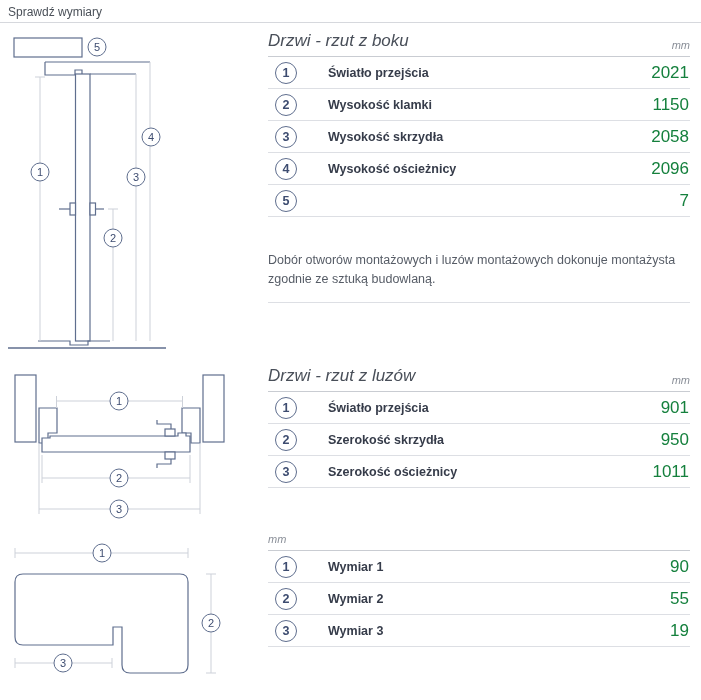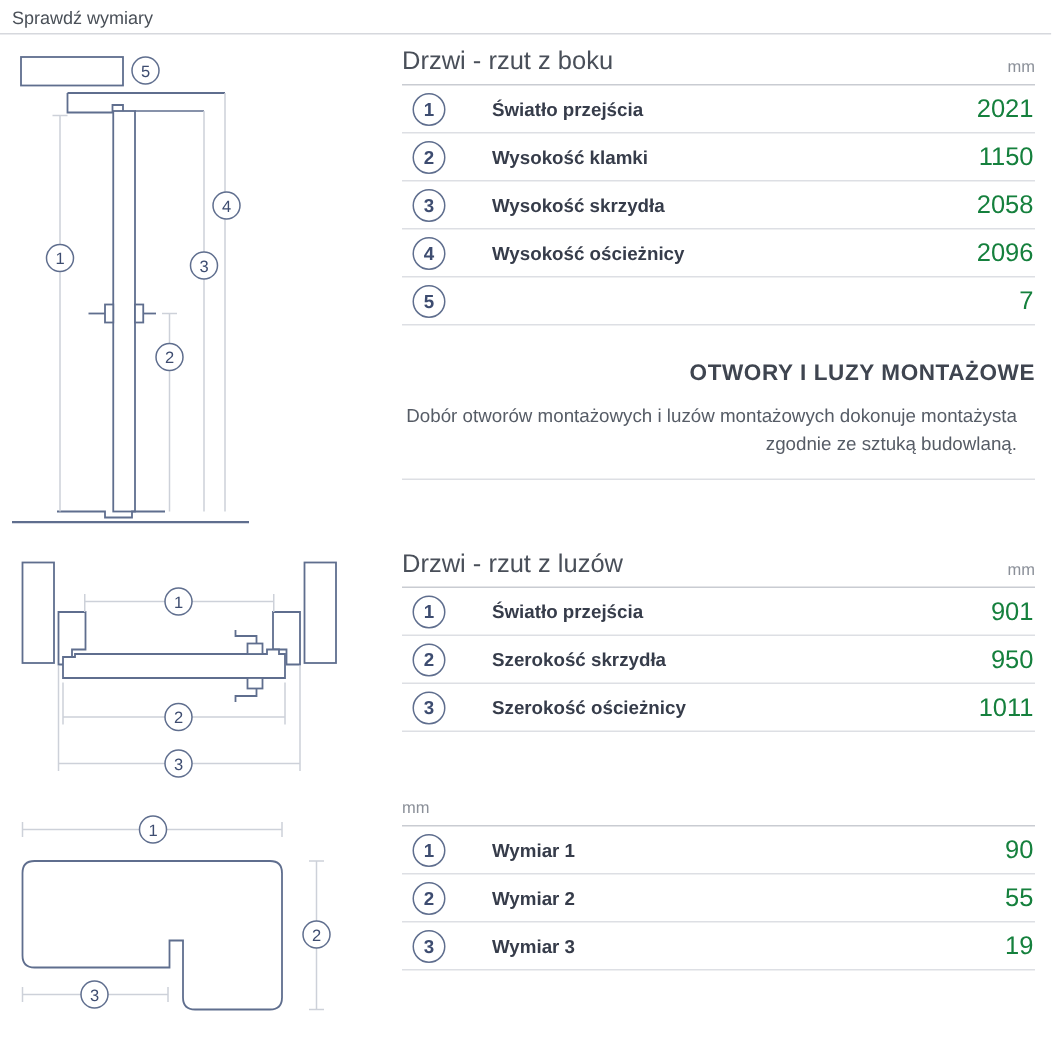--- a/index.html
+++ b/index.html
@@ -1,25 +1,25 @@
 <!DOCTYPE html>
 <html><head>
 <meta charset="utf-8">
 <style>
   html,body{margin:0;padding:0;background:#fff;}
   .page{position:relative;width:701px;height:688px;background:#ffffff;overflow:hidden;
-        font-family:"Liberation Sans",sans-serif;text-align:right;}
+        font-family:"Liberation Sans",sans-serif;}
   .page-title{position:absolute;left:8px;top:5px;font-size:12px;color:#4a5058;}
   .top-rule{position:absolute;left:0;top:22px;width:701px;border-bottom:1px solid #d6d8dd;}
 
   
   .right-col{position:absolute;left:268px;top:0;width:422px;}
   .dim-table{position:absolute;left:0;width:422px;}
   .dim-header{display:flex;justify-content:space-between;align-items:flex-end;
-              padding-bottom:5px;border-bottom:1px solid #c9ccd2;}
+              padding-bottom:5px;border-bottom:1px solid #c9ccd2;font-style:italic;}
   .dim-title{font-size:17px;color:#494f59;line-height:20px;}
   .dim-unit{font-size:11px;color:#8b9099;}
   .dim-row{display:flex;align-items:center;height:31px;border-bottom:1px solid #dddfe4;}
   .dim-circle{flex:0 0 auto;width:20px;height:20px;margin-left:7px;border:1.4px solid #5f6e8e;
               border-radius:50%;display:flex;align-items:center;justify-content:center;
               font-size:12.5px;font-weight:600;color:#3d4c70;background:#fff;}
   .dim-label{margin-left:31px;font-size:12.5px;font-weight:700;color:#363c4a;}
   .dim-value{margin-left:auto;font-size:17px;color:#15803d;padding-right:1px;}
 
   #table-0{top:31px;} #section-block{top:240px;} #table-1{top:366px;} #table-2{top:533px;}
@@ -193,21 +193,20 @@
   </div>
 
   <div class="dim-row">
     <span class="dim-circle">5</span>
     <span class="dim-value">7</span>
   </div>
 </div>
     </div>
 
     <div class="dim-table" id="section-block">
-      <h2 class="section-heading">OTWORY I LUZY MONTAŻOWE</h2>
       <p class="section-body">Dobór otworów montażowych i luzów montażowych dokonuje montażysta zgodnie ze sztuką budowlaną.</p>
       <div class="section-rule"></div>
     </div>
 
     <div class="dim-table" id="table-1">
       <div class="dim-header">
         <span class="dim-title">Drzwi - rzut z luzów</span>
         <span class="dim-unit">mm</span>
       </div>
       <div>

